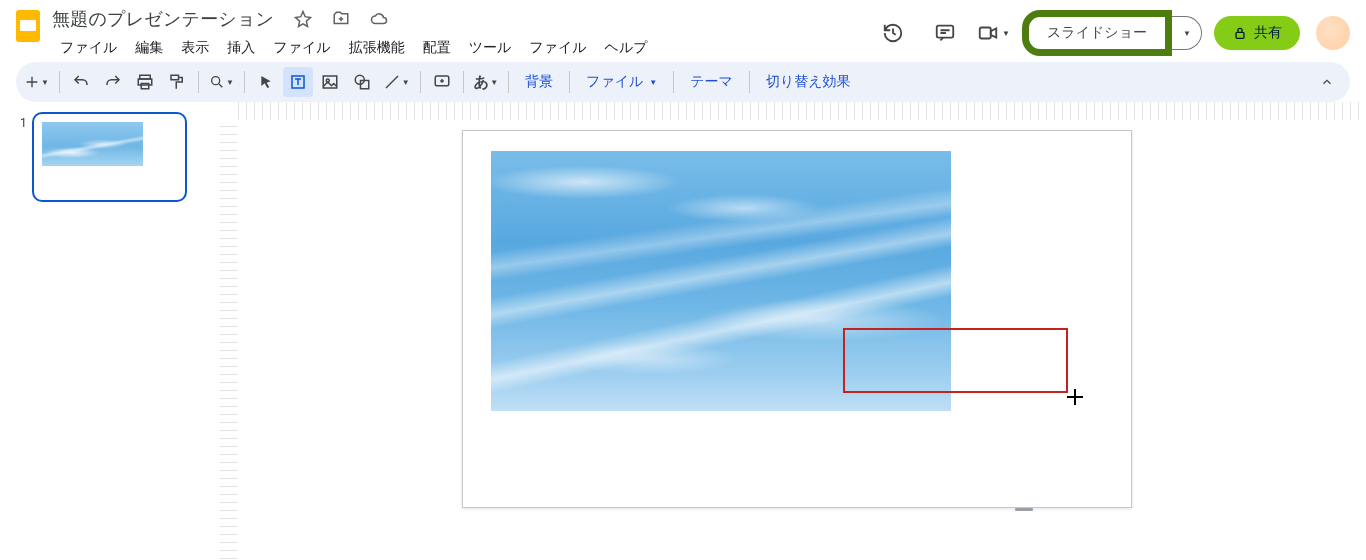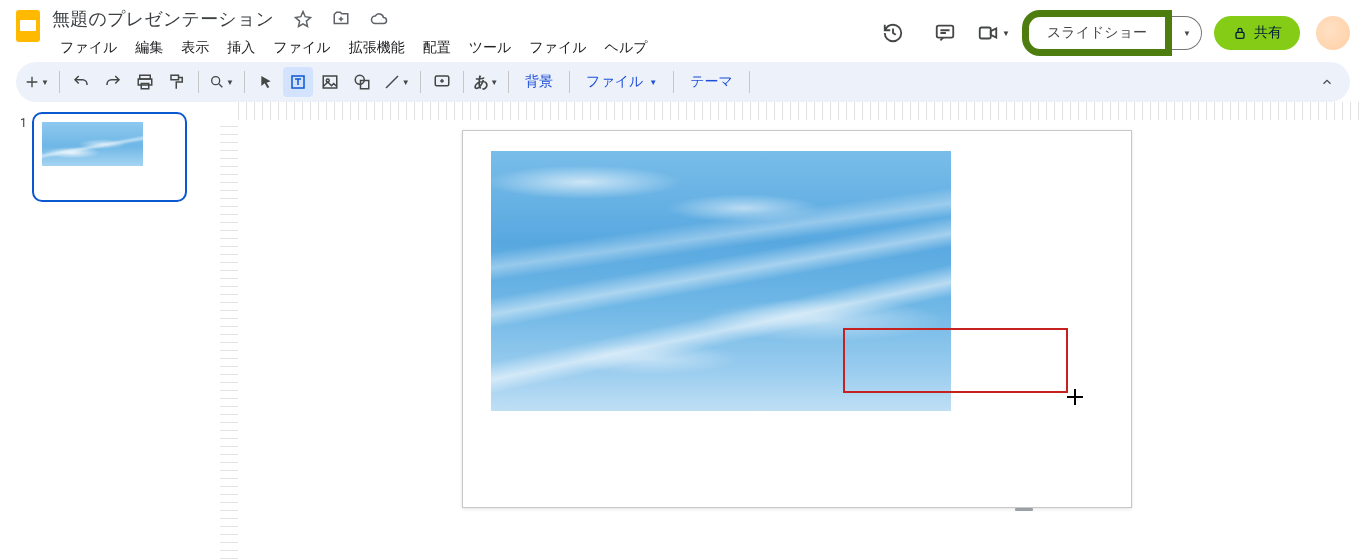--- a/index.html
+++ b/index.html
@@ -244,20 +244,21 @@
   <div class="t-sep"></div>
   <div class="t-text">背景</div>
   <div class="t-sep"></div>
   <div class="t-text">
       <span>ファイル</span>
       <span class="drop-caret" style="margin-left:6px">▼</span>
     </div>
   <div class="t-sep"></div>
   <div class="t-text">テーマ</div>
   <div class="t-sep"></div>
+  <div class="t-text">切り替え効果</div>
   <div class="t-spacer"></div>
   <div class="chev-up">
       <svg width="14" height="14" viewBox="0 0 24 24" fill="none" stroke="#444746" stroke-width="2">
         <path d="M6 15l6-6 6 6"></path>
       </svg>
     </div>
 </div>
 
 <div class="workspace">
   <div class="filmstrip">

